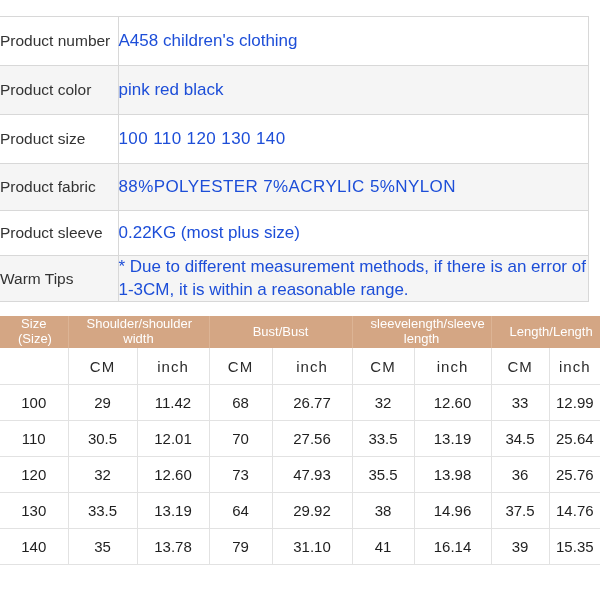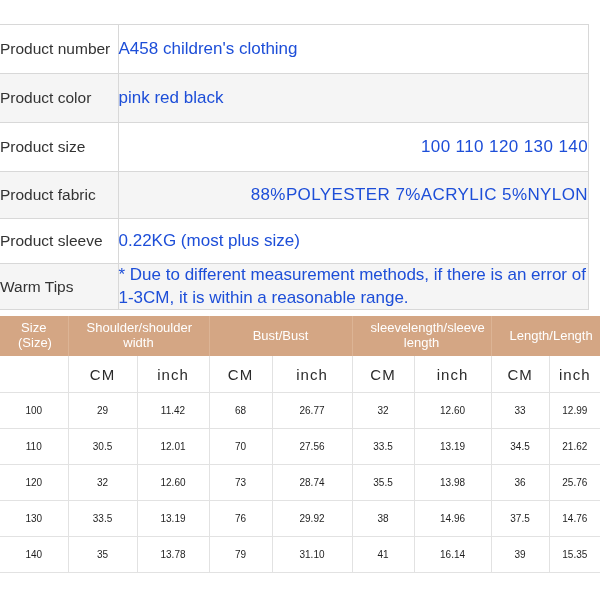--- a/index.html
+++ b/index.html
@@ -12,21 +12,21 @@
     height: 600px;
     overflow: hidden;
     font-family: "Liberation Sans", sans-serif;
     color: #2b2b2b;
   }
 
   
   .spec-wrap {
     position: absolute;
     left: 0px;
-    top: 24px;
+    top: 16px;
     width: 589px;
     box-sizing: border-box;
     border-top: 1px solid #d8d8d8;
     border-right: 1px solid #d8d8d8;
   }
   table.spec {
     width: 100%;
     border-collapse: collapse;
     table-layout: fixed;
   }
@@ -55,21 +55,21 @@
 
   .r-number td  { height: 48px; }
   .r-color td   { height: 48px; }
   .r-size td    { height: 48px; }
   .r-fabric td  { height: 46px; }
   .r-weight td  { height: 44px; }
   .r-tips td    { height: 45px; }
 
   .lbl-sm  { font-size: 14px; margin-left: 16px; }
   .lbl-xs  { font-size: 13.5px; margin-left: 12px; }
-  .val-lg  { font-size: 19px; letter-spacing: .4px; text-align: right; }
+  .val-lg  { font-size: 19px; letter-spacing: .4px; }
   .val-md  { font-size: 18px; }
   .val-xs  { font-size: 12px; color: #3f3f3f; }
   .val-tips{ font-size: 15.5px; line-height: 1.28; color: #2e2e2e; padding-right: 10px; }
 
   
   .size-wrap {
     position: absolute;
     left: 0px;
     top: 316px;
     width: 600px;
@@ -88,41 +88,41 @@
     border-bottom: 1px solid #e2e2e2;
   }
   table.size td:last-child, table.size th:last-child { border-right: none; }
 
   thead.size-head th {
     background: #d4a684;
     color: #ffffff;
     font-weight: normal;
     border-right: 1px solid #dcb495;
     border-bottom: none;
-    height: 40px;
+    height: 32px;
     line-height: 1.15;
     font-size: 13px;
     padding: 0 18px;
   }
   th.h-size    { font-size: 13px; text-align: left; padding-left: 0px; }
   th.h-shoulder{ font-size: 13.5px; text-align: left; padding-left: 12px; }
   th.h-bust    { font-size: 14px; }
   th.h-sleeve  { font-size: 12px; }
   th.h-length  { font-size: 13.5px; }
 
   tr.unit-row td {
     height: 36px;
     font-size: 15px;
     color: #2b2b2b;
     letter-spacing: 1px;
     background: #ffffff;
   }
   tr.data-row td {
     height: 35px;
-    font-size: 10px;
+    font-size: 15px;
     color: #1f1f1f;
     background: #ffffff;
   }
   tr.data-row:last-child td { border-bottom: 1px solid #e2e2e2; }
 
   col.c-size   { width: 68px; }
   col.c-cm     { width: 69px; }
   col.c-inch   { width: 72px; }
   col.c-cm2    { width: 63px; }
   col.c-inch2  { width: 80px; }
@@ -214,40 +214,40 @@
 
       <tr class="data-row">
         <td>110</td>
         <td>30.5</td>
         <td>12.01</td>
         <td>70</td>
         <td>27.56</td>
         <td>33.5</td>
         <td>13.19</td>
         <td>34.5</td>
-        <td>21.62</td>
+        <td>25.64</td>
       </tr>
 
       <tr class="data-row">
         <td>120</td>
         <td>32</td>
         <td>12.60</td>
         <td>73</td>
-        <td>28.74</td>
+        <td>47.93</td>
         <td>35.5</td>
         <td>13.98</td>
         <td>36</td>
         <td>25.76</td>
       </tr>
 
       <tr class="data-row">
         <td>130</td>
         <td>33.5</td>
         <td>13.19</td>
-        <td>76</td>
+        <td>64</td>
         <td>29.92</td>
         <td>38</td>
         <td>14.96</td>
         <td>37.5</td>
         <td>14.76</td>
       </tr>
 
       <tr class="data-row">
         <td>140</td>
         <td>35</td>

